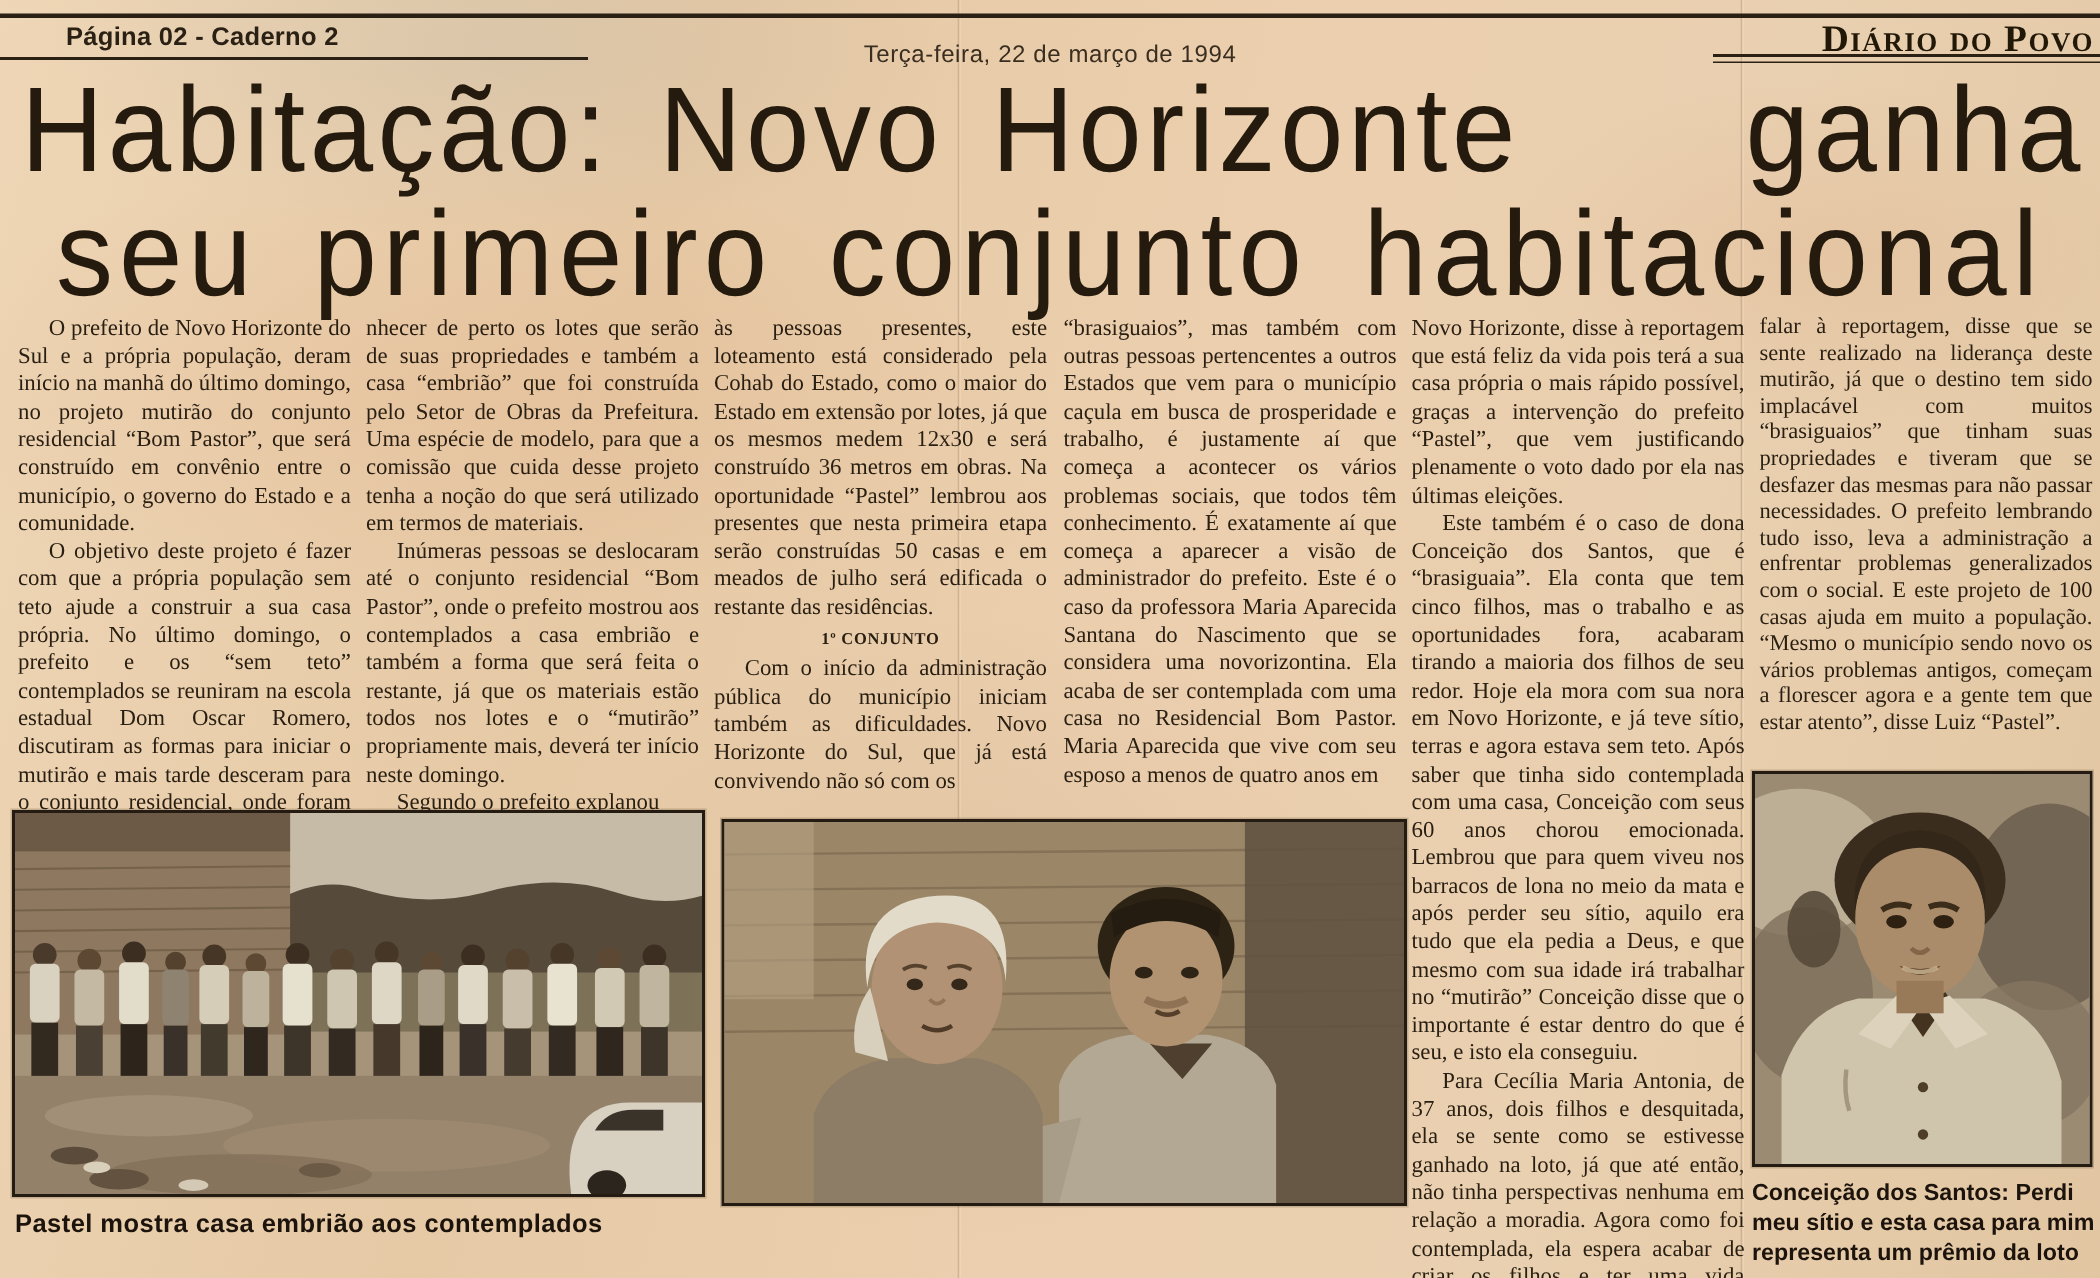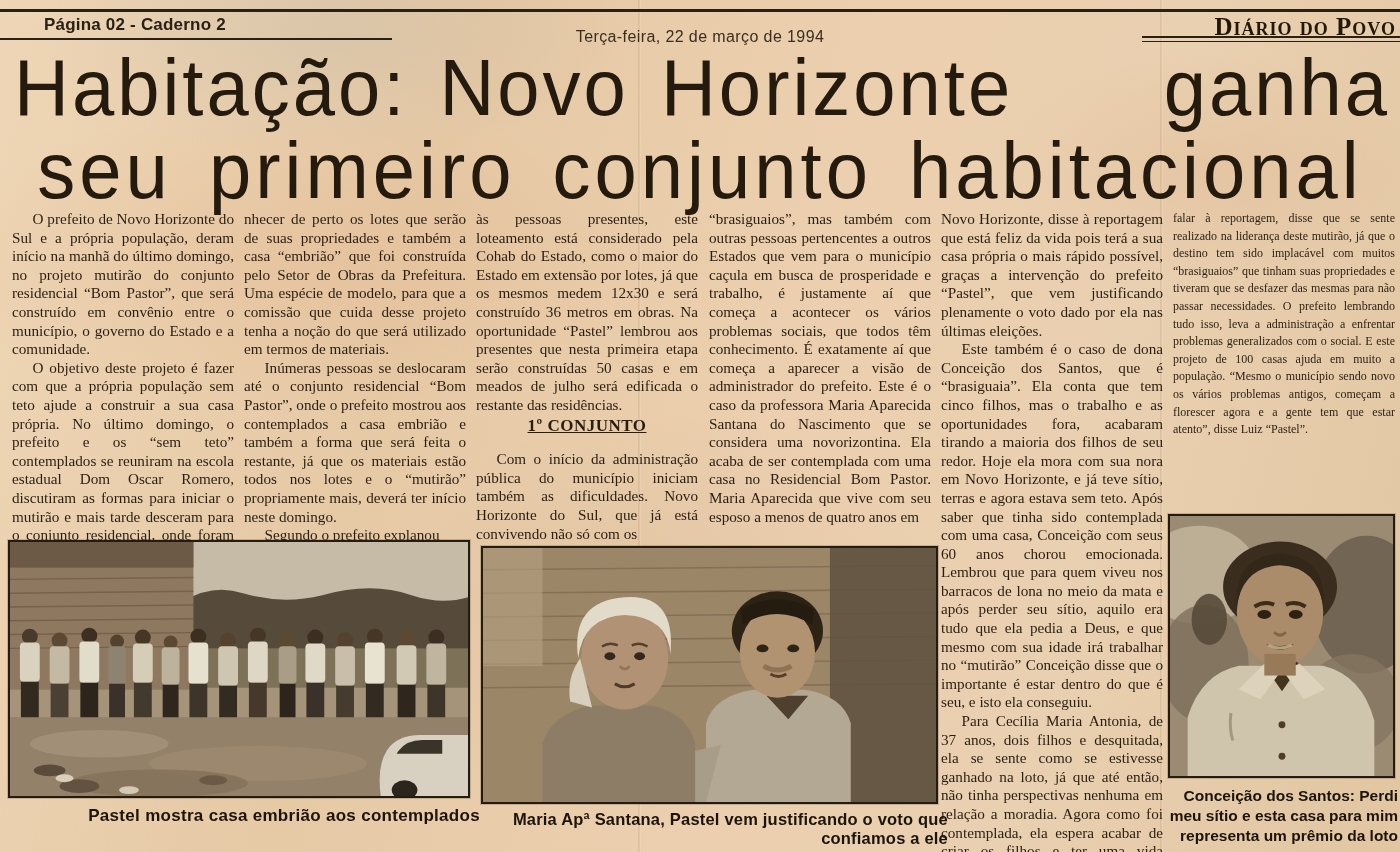--- a/index.html
+++ b/index.html
@@ -37,30 +37,30 @@
 
   
   .col{ position:absolute; top:210px; width:222px; font-size:15.2px; line-height:18.6px; text-align:justify; overflow:hidden; color:#281e12;}
   .col p{ text-indent:1.35em; }
   .col p.cont{ text-indent:0; }
   #col1{ left:12px;  height:330px; }
   #col2{ left:244px; height:330px; }
   #col3{ left:476px; height:336px; }
   #col4{ left:709px; height:336px; }
   #col5{ left:941px; height:642px; }
-  #col6{ left:1173px; height:302px; font-size:12px; line-height:17.6px;}
-  .subhead{ text-align:center; font-weight:bold; font-size:17px; margin:2px 0 15px 0; letter-spacing:.5px;text-decoration:underline;}
+  #col6{ left:1173px; height:302px; font-size:15px; line-height:17.6px;}
+  .subhead{ text-align:center; font-weight:bold; font-size:11px; margin:2px 0 2px 0; letter-spacing:.5px;}
 
   
   .photo{ position:absolute; background:#ddd2bd; border:2px solid #241c12; box-shadow:0 0 0 1px rgba(90,70,45,.25);}
   .photo svg{ display:block; width:100%; height:100%; }
   #photo-left{ left:8px;  top:540px; width:462px; height:258px; }
   #photo-center{ left:481px; top:546px; width:457px; height:258px; }
   #photo-right{ left:1168px; top:514px; width:227px; height:264px; }
-  .caption{ position:absolute; font-family:"Liberation Sans",sans-serif; font-weight:bold; color:#1c140c;text-align:right; }
+  .caption{ position:absolute; font-family:"Liberation Sans",sans-serif; font-weight:bold; color:#1c140c; }
   #cap-left{ left:10px; top:806px; width:470px; font-size:17px; letter-spacing:.3px;}
   #cap-center{ left:478px; top:810px; width:470px; font-size:16.5px; letter-spacing:.2px;}
   #cap-right{ left:1168px; top:786px; width:230px; font-size:15.5px; line-height:20px;}
 </style>
 </head>
 <body>
 
 <div class="page">
 
   <div class="crease" style="left:638px"></div>
@@ -266,21 +266,20 @@
         <path d="M98,112 q-14,20 -10,44 l22,6 q-6,-26 -12,-50 Z" fill="#d8cfbc"></path>
         <ellipse cx="128" cy="110" rx="5.5" ry="4" fill="#34281a"></ellipse>
         <ellipse cx="158" cy="110" rx="5.5" ry="4" fill="#34281a"></ellipse>
         <path d="M120,100 q8,-5 16,-1" stroke="#55412c" stroke-width="2.5" fill="none"></path>
         <path d="M150,99 q8,-4 16,1" stroke="#55412c" stroke-width="2.5" fill="none"></path>
         <path d="M133,138 q10,6 20,0" stroke="#4e3a26" stroke-width="3" fill="none"></path>
         <path d="M138,120 q5,6 10,0" stroke="#8a6c4e" stroke-width="2.5" fill="none" opacity=".8"></path>
       </g>
     </svg>
   </div>
-  <div class="caption" id="cap-center">Maria Apª Santana, Pastel vem justificando o voto que confiamos a ele</div>
 
   <div class="photo" id="photo-right">
     <svg viewBox="0 0 227 264" preserveAspectRatio="none">
       <rect width="227" height="264" fill="#9b8b73"></rect>
       <ellipse cx="30" cy="60" rx="60" ry="50" fill="#c0b299" opacity=".9"></ellipse>
       <ellipse cx="200" cy="90" rx="55" ry="70" fill="#6e6150" opacity=".9"></ellipse>
       <ellipse cx="35" cy="150" rx="45" ry="60" fill="#7d6f5a" opacity=".8"></ellipse>
       <ellipse cx="185" cy="190" rx="50" ry="50" fill="#857662" opacity=".8"></ellipse>
       <ellipse cx="40" cy="105" rx="18" ry="26" fill="#574a3a" opacity=".9"></ellipse>
 

